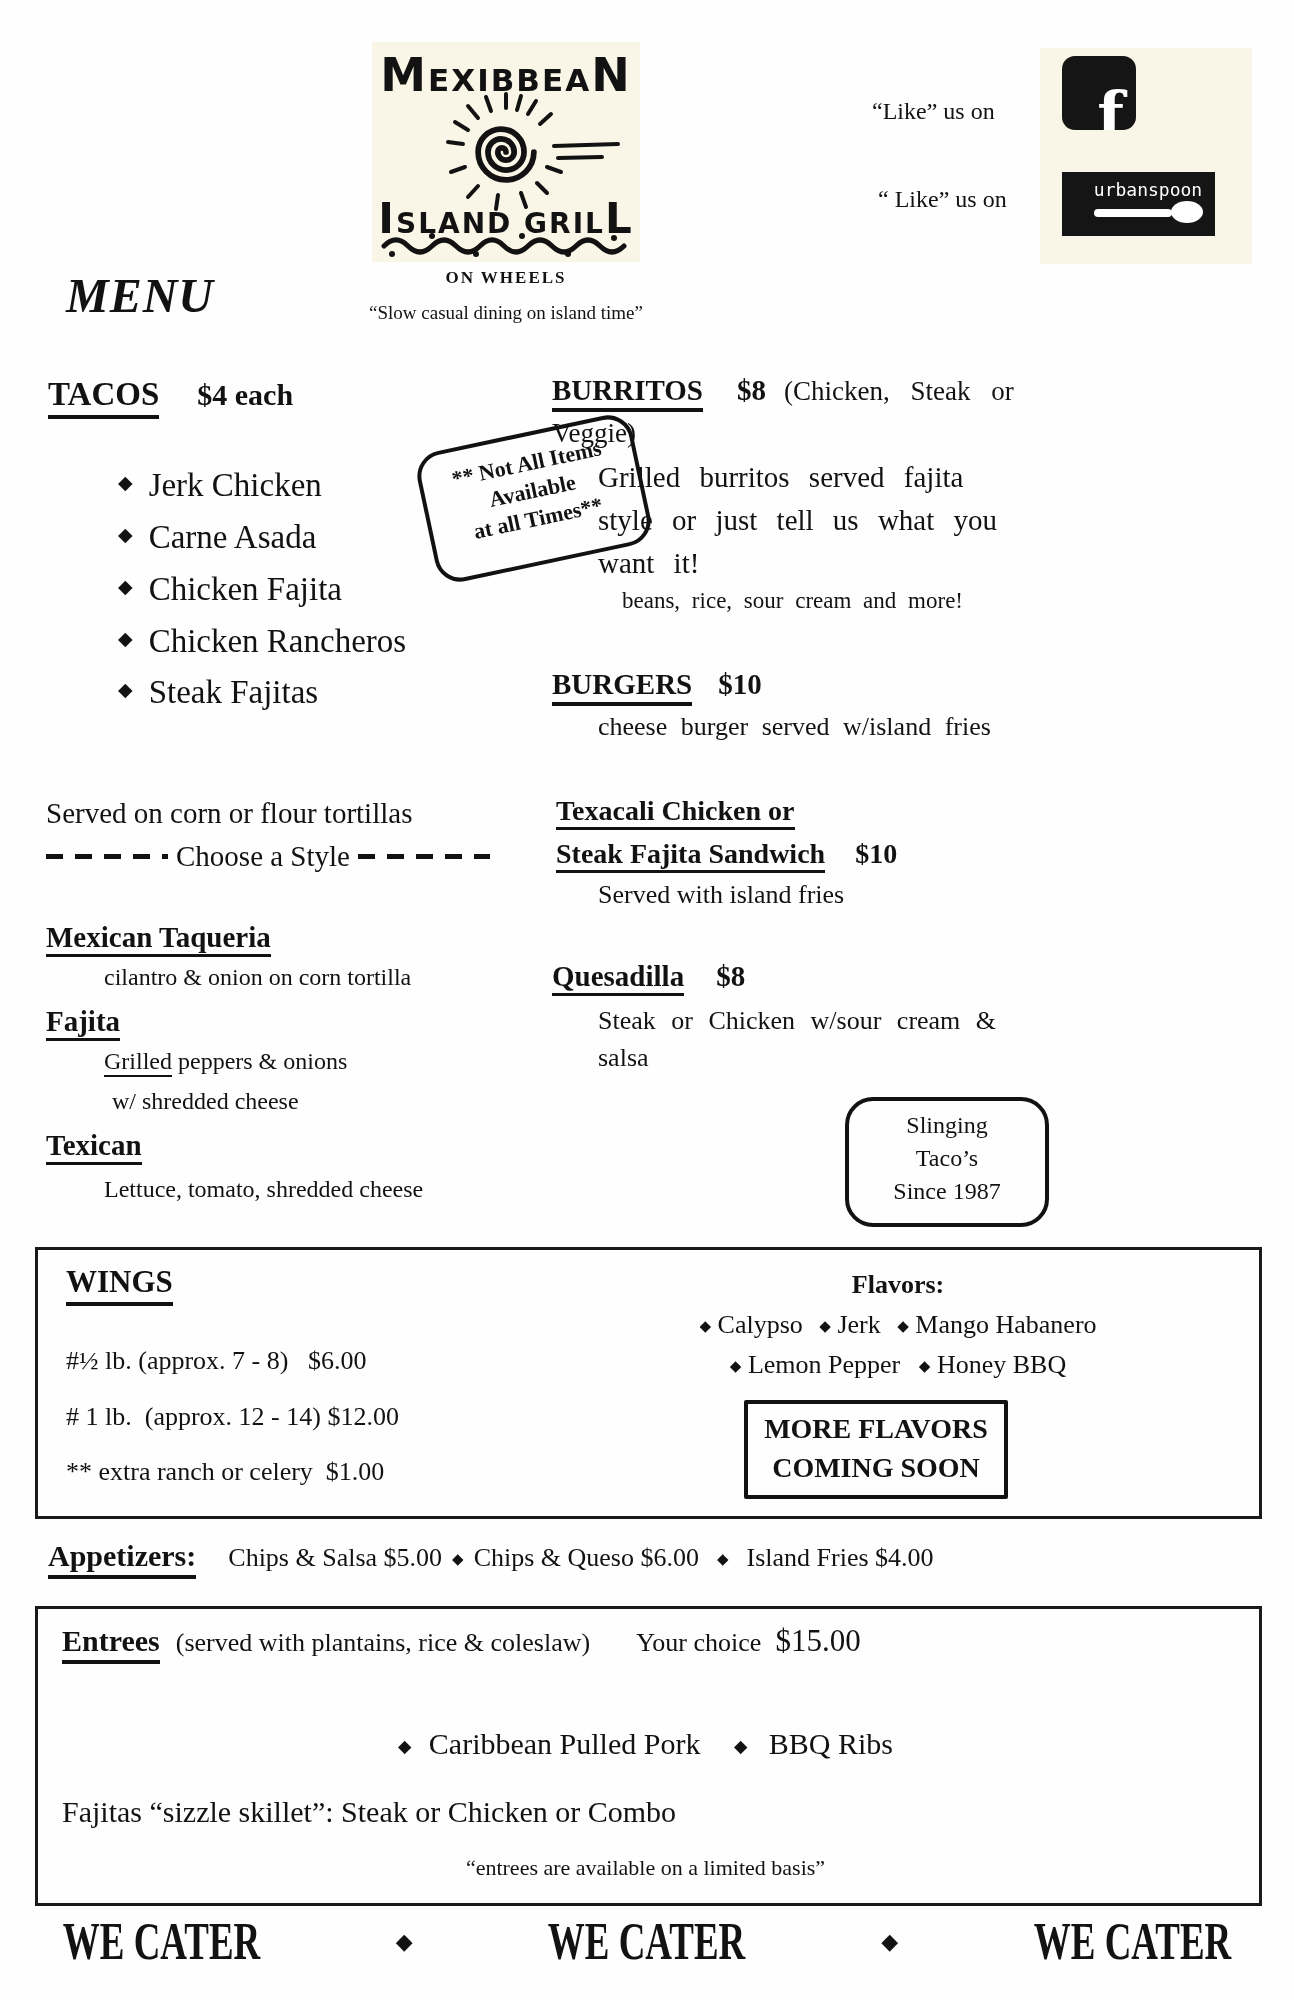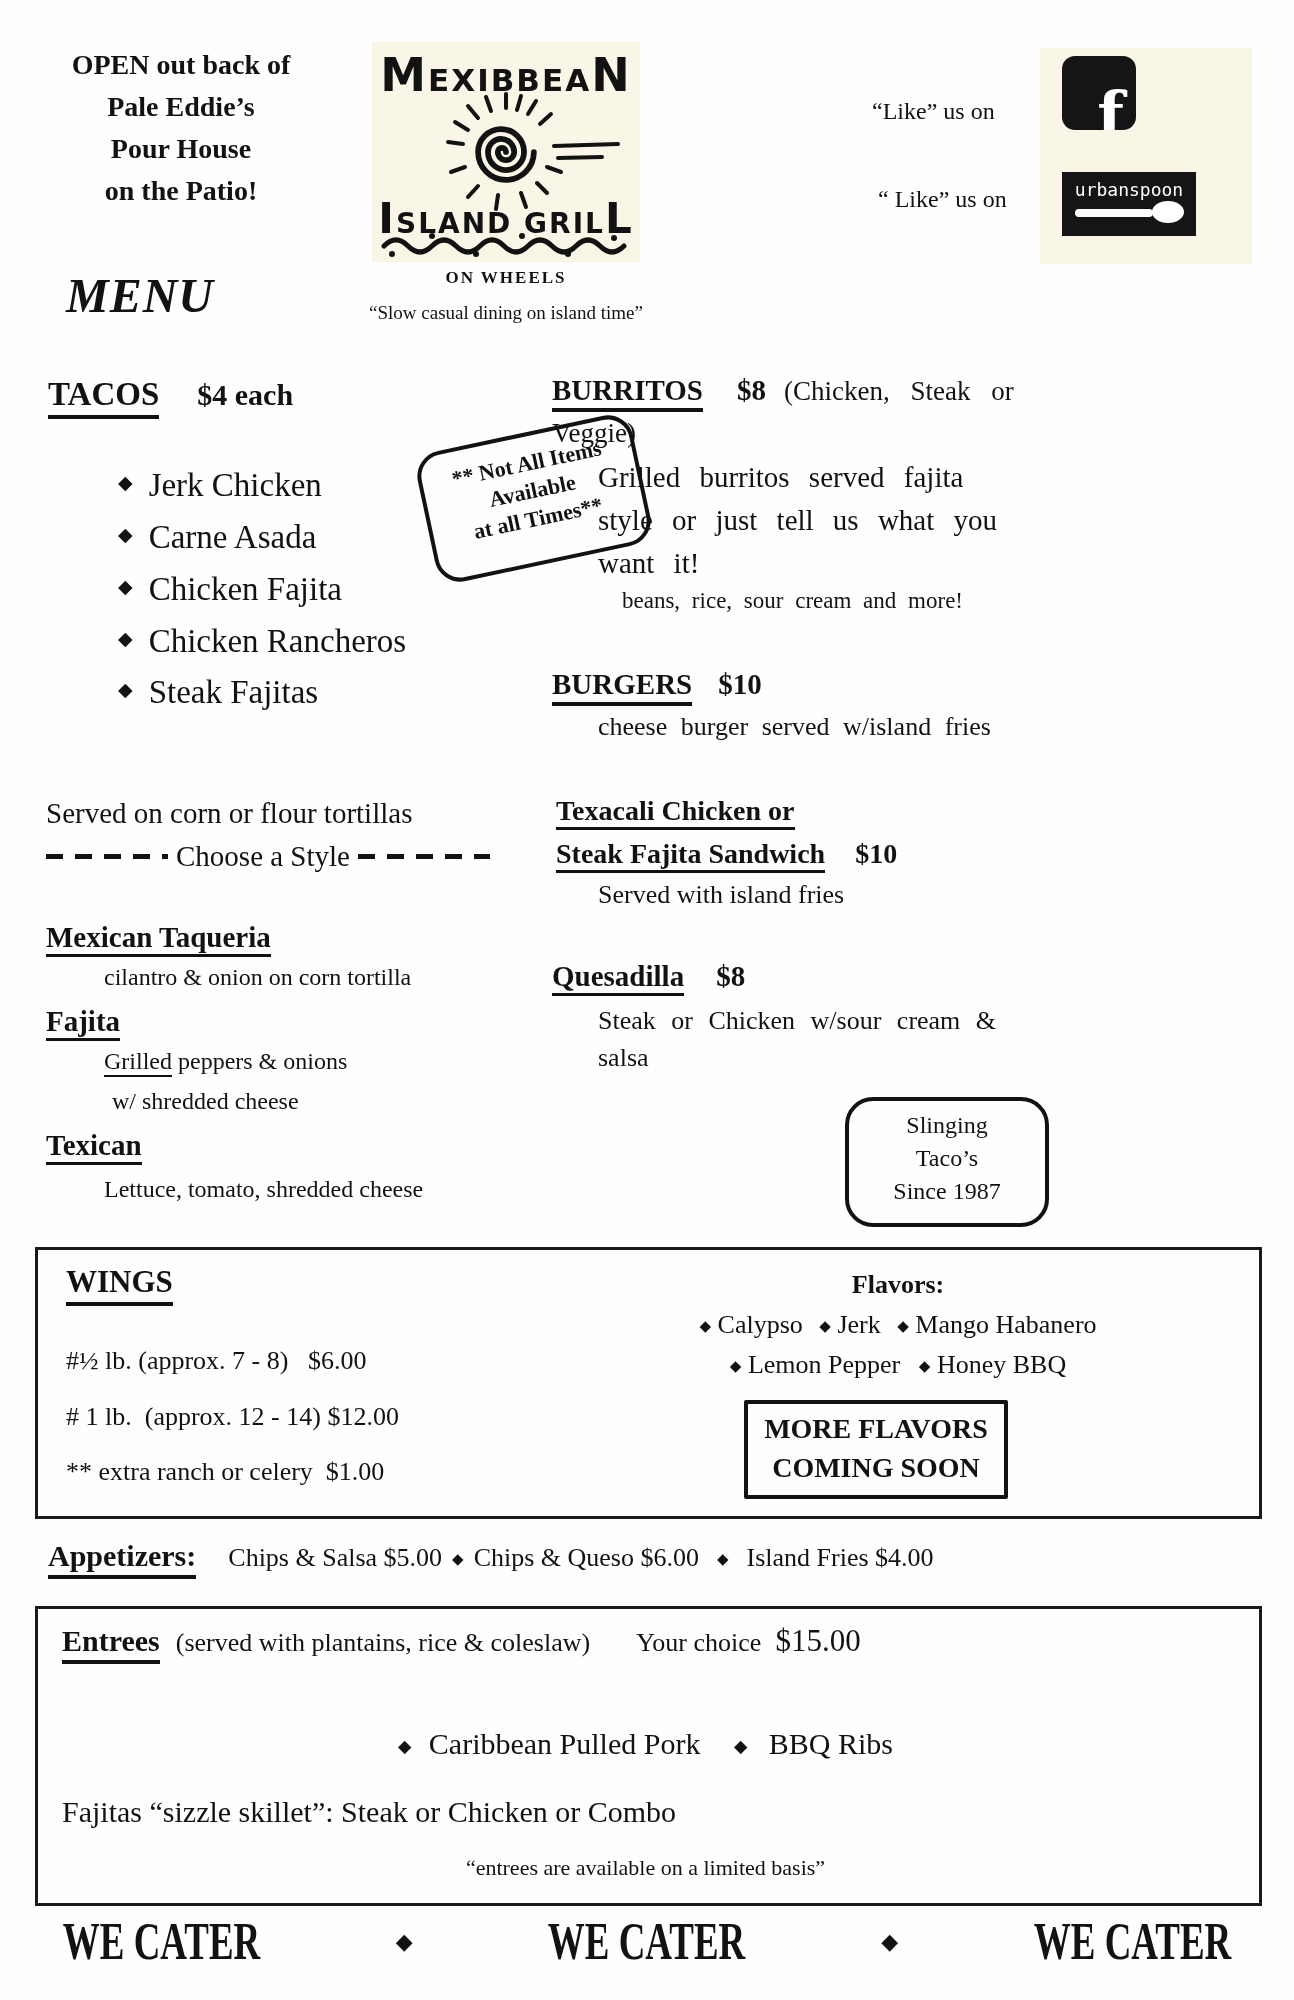--- a/index.html
+++ b/index.html
@@ -41,26 +41,20 @@
     display:block;margin-top:7px;
   }
   .cater{font-size:44px;font-weight:bold;transform:scale(0.84,1.22);transform-origin:center;display:inline-block;white-space:nowrap;}
   .pre{white-space:pre-wrap;}
 </style>
 </head>
 <body>
 
 <div id="canvas">
 
-  <div class="abs b ctr" style="left:58px;top:44px;width:246px;font-size:28px;line-height:42px;">
-    <div>OPEN out back of</div>
-    <div>Pale Eddie’s</div>
-    <div>Pour House</div>
-    <div>on the Patio!</div>
-  </div>
 
   <div class="abs cream" style="left:372px;top:42px;width:268px;height:220px;">
     <svg class="abs" style="left:0;top:0;" width="268" height="220" viewBox="0 0 268 220">
       <g transform="translate(134,110)" stroke="#121212" fill="none" stroke-linecap="round">
         <path stroke-width="7" d="M 34 0 A 34 34 0 0 1 -34 0 A 28 28 0 0 1 22 0 A 22 22 0 0 1 -22 0 A 16 16 0 0 1 10 0 A 10 10 0 0 1 -10 0 A 5 5 0 0 1 0 0" transform="scale(0.82)"></path>
         <g stroke-width="4">
           <line x1="-43" y1="-8" x2="-58" y2="-10"></line>
           <line x1="-38" y1="-22" x2="-51" y2="-30"></line>
           <line x1="-28" y1="-34" x2="-38" y2="-46"></line>
           <line x1="-15" y1="-41" x2="-20" y2="-55"></line>
@@ -100,21 +94,21 @@
   <div class="abs ctr" style="left:330px;top:302px;width:352px;font-size:19px;">“Slow casual dining on island time”</div>
 
   <div class="abs b" style="left:66px;top:268px;font-size:48px;font-style:italic;letter-spacing:1px;">MENU</div>
 
   <div class="abs cream" style="left:1040px;top:48px;width:212px;height:216px;"></div>
   <div class="abs" style="left:872px;top:98px;font-size:24px;">“Like” us on</div>
   <div class="fb" style="left:1062px;top:56px;width:74px;height:74px;">
     <span>f</span>
   </div>
   <div class="abs" style="left:878px;top:186px;font-size:24px;">“ Like” us on</div>
-  <div class="uspoon" style="left:1062px;top:172px;width:134px;height:64px;">
+  <div class="uspoon" style="left:1062px;top:172px;width:134px;height:64px;padding-left:19px;">
     <span class="ulabel">urbanspoon</span>
     <svg width="116" height="24" viewBox="0 0 116 24">
       <line x1="8" y1="13" x2="78" y2="13" stroke="#fff" stroke-width="8" stroke-linecap="round"></line>
       <ellipse cx="97" cy="12" rx="16" ry="11" fill="#fff"></ellipse>
     </svg>
   </div>
 
   <div class="abs" style="left:48px;top:377px;">
     <span class="b u4" style="font-size:33px;">TACOS</span>
     <span class="b" style="font-size:30px;margin-left:34px;">$4 each</span>

